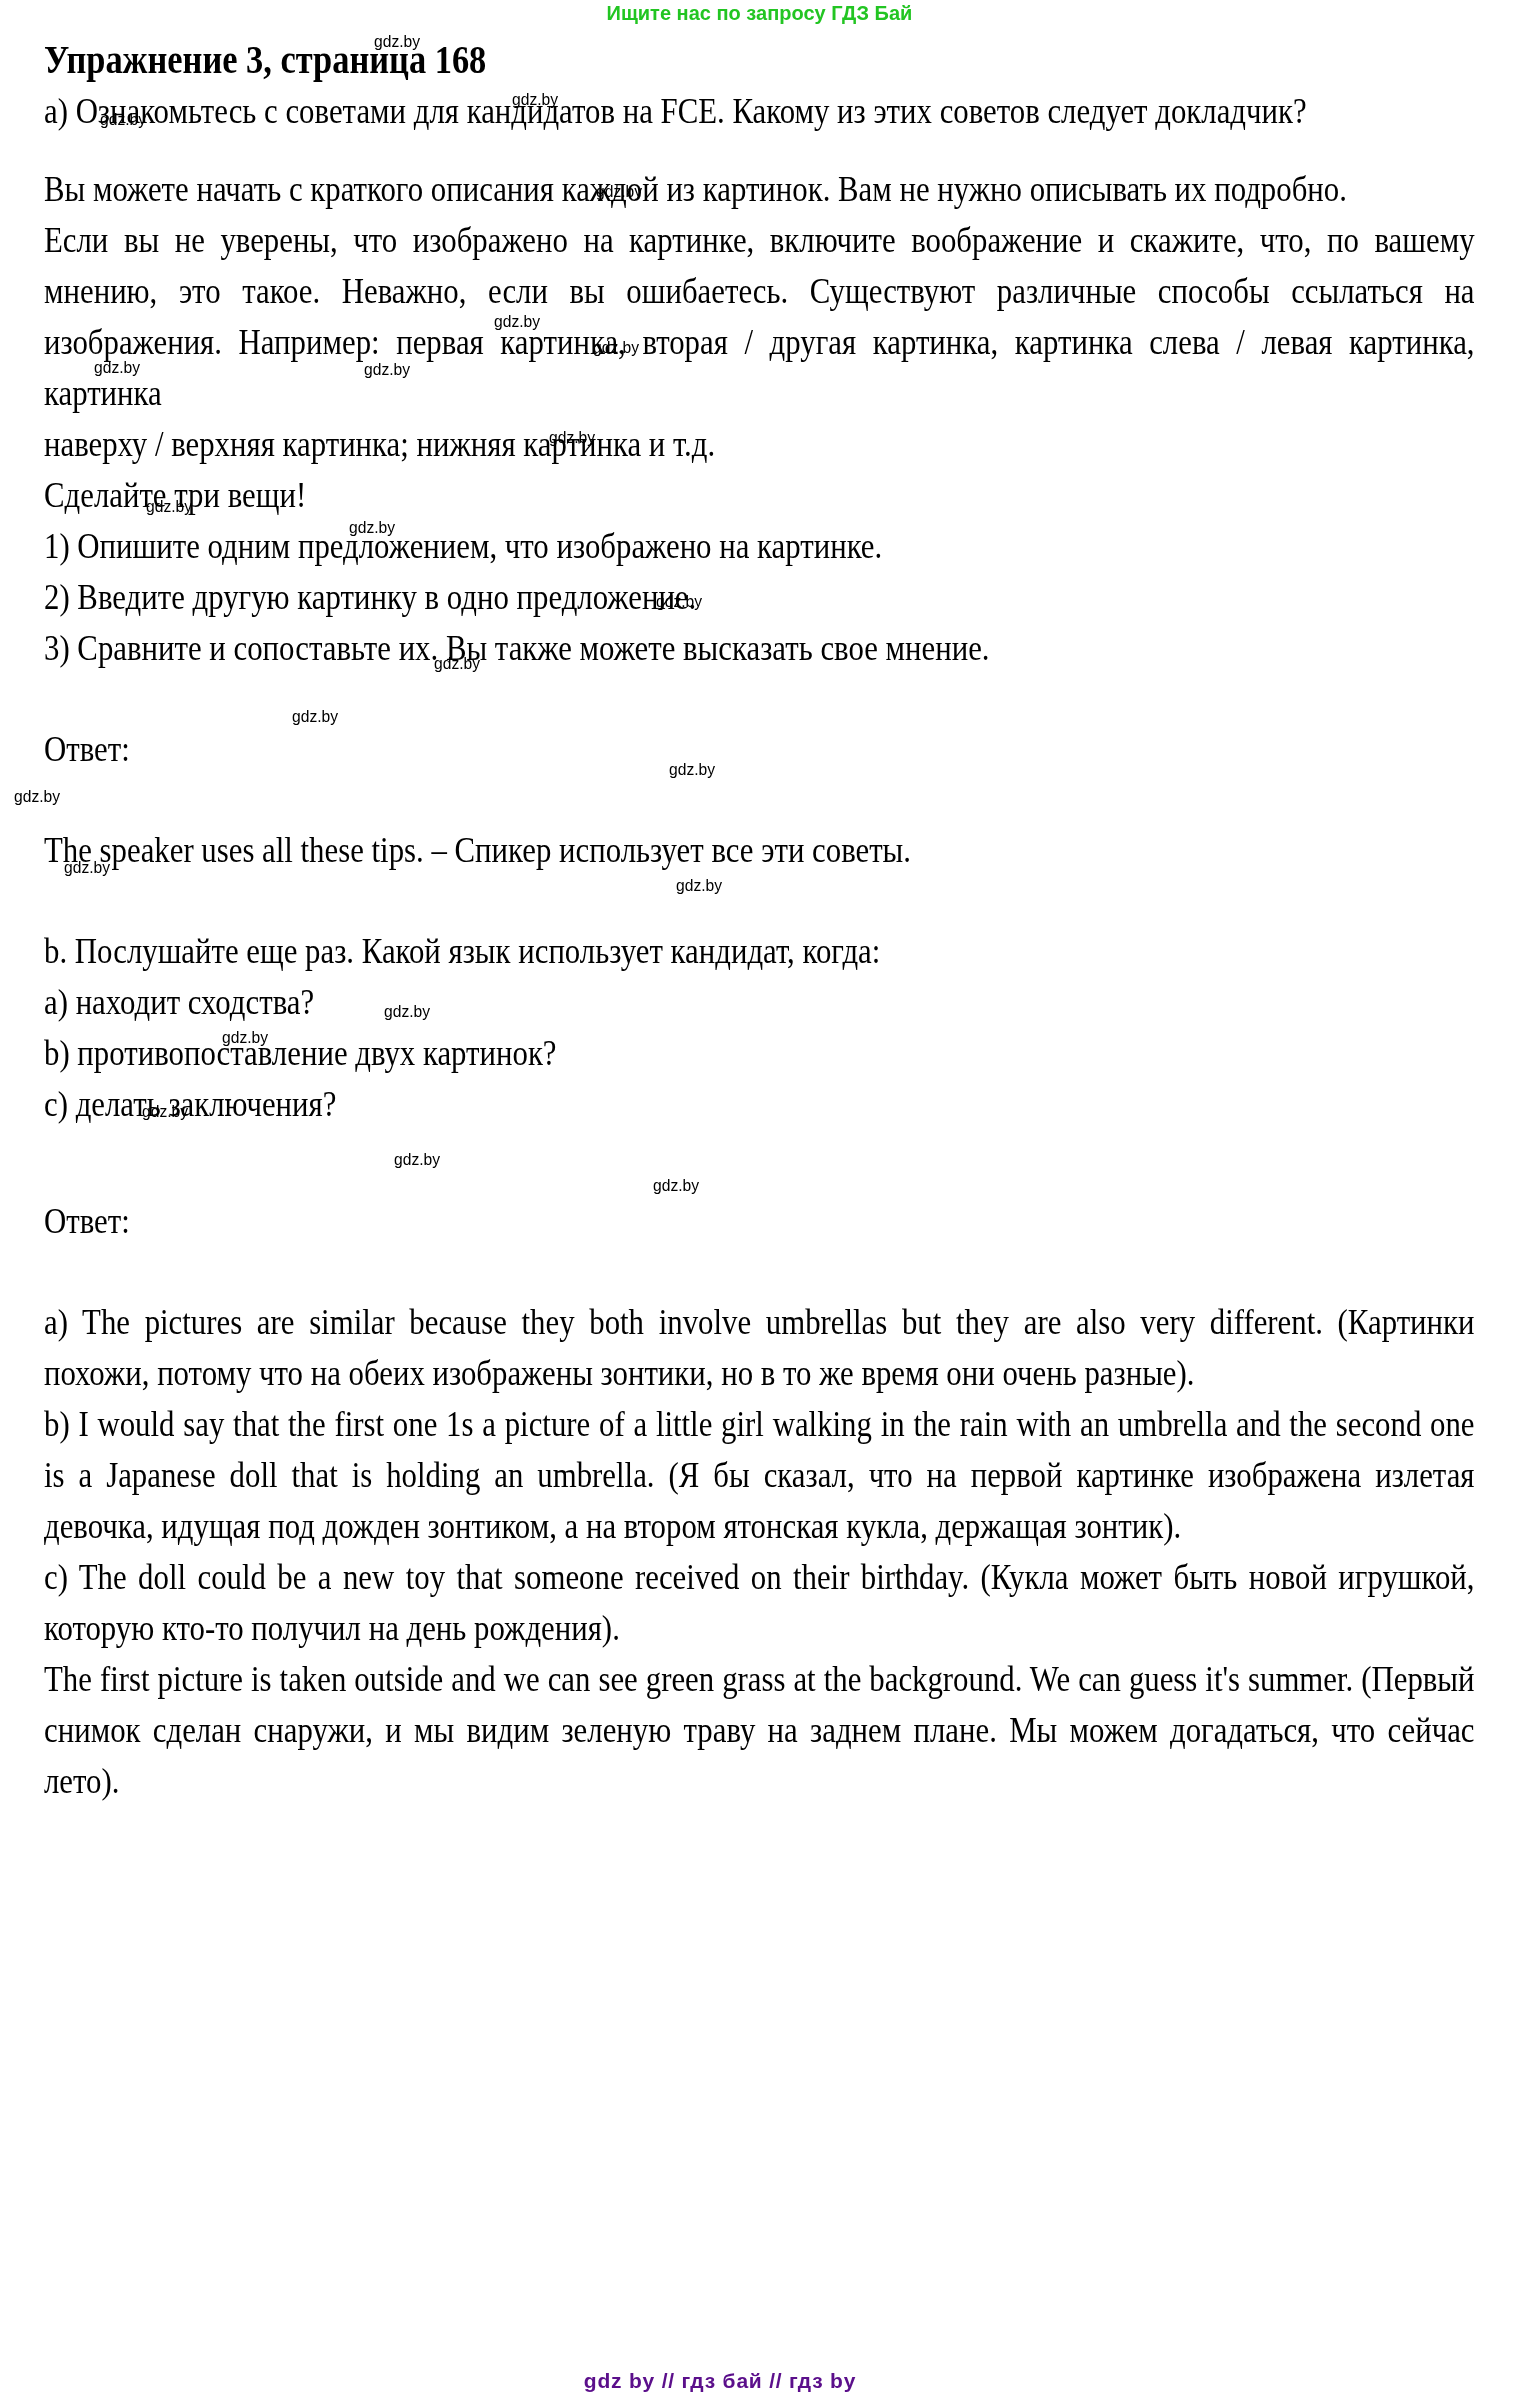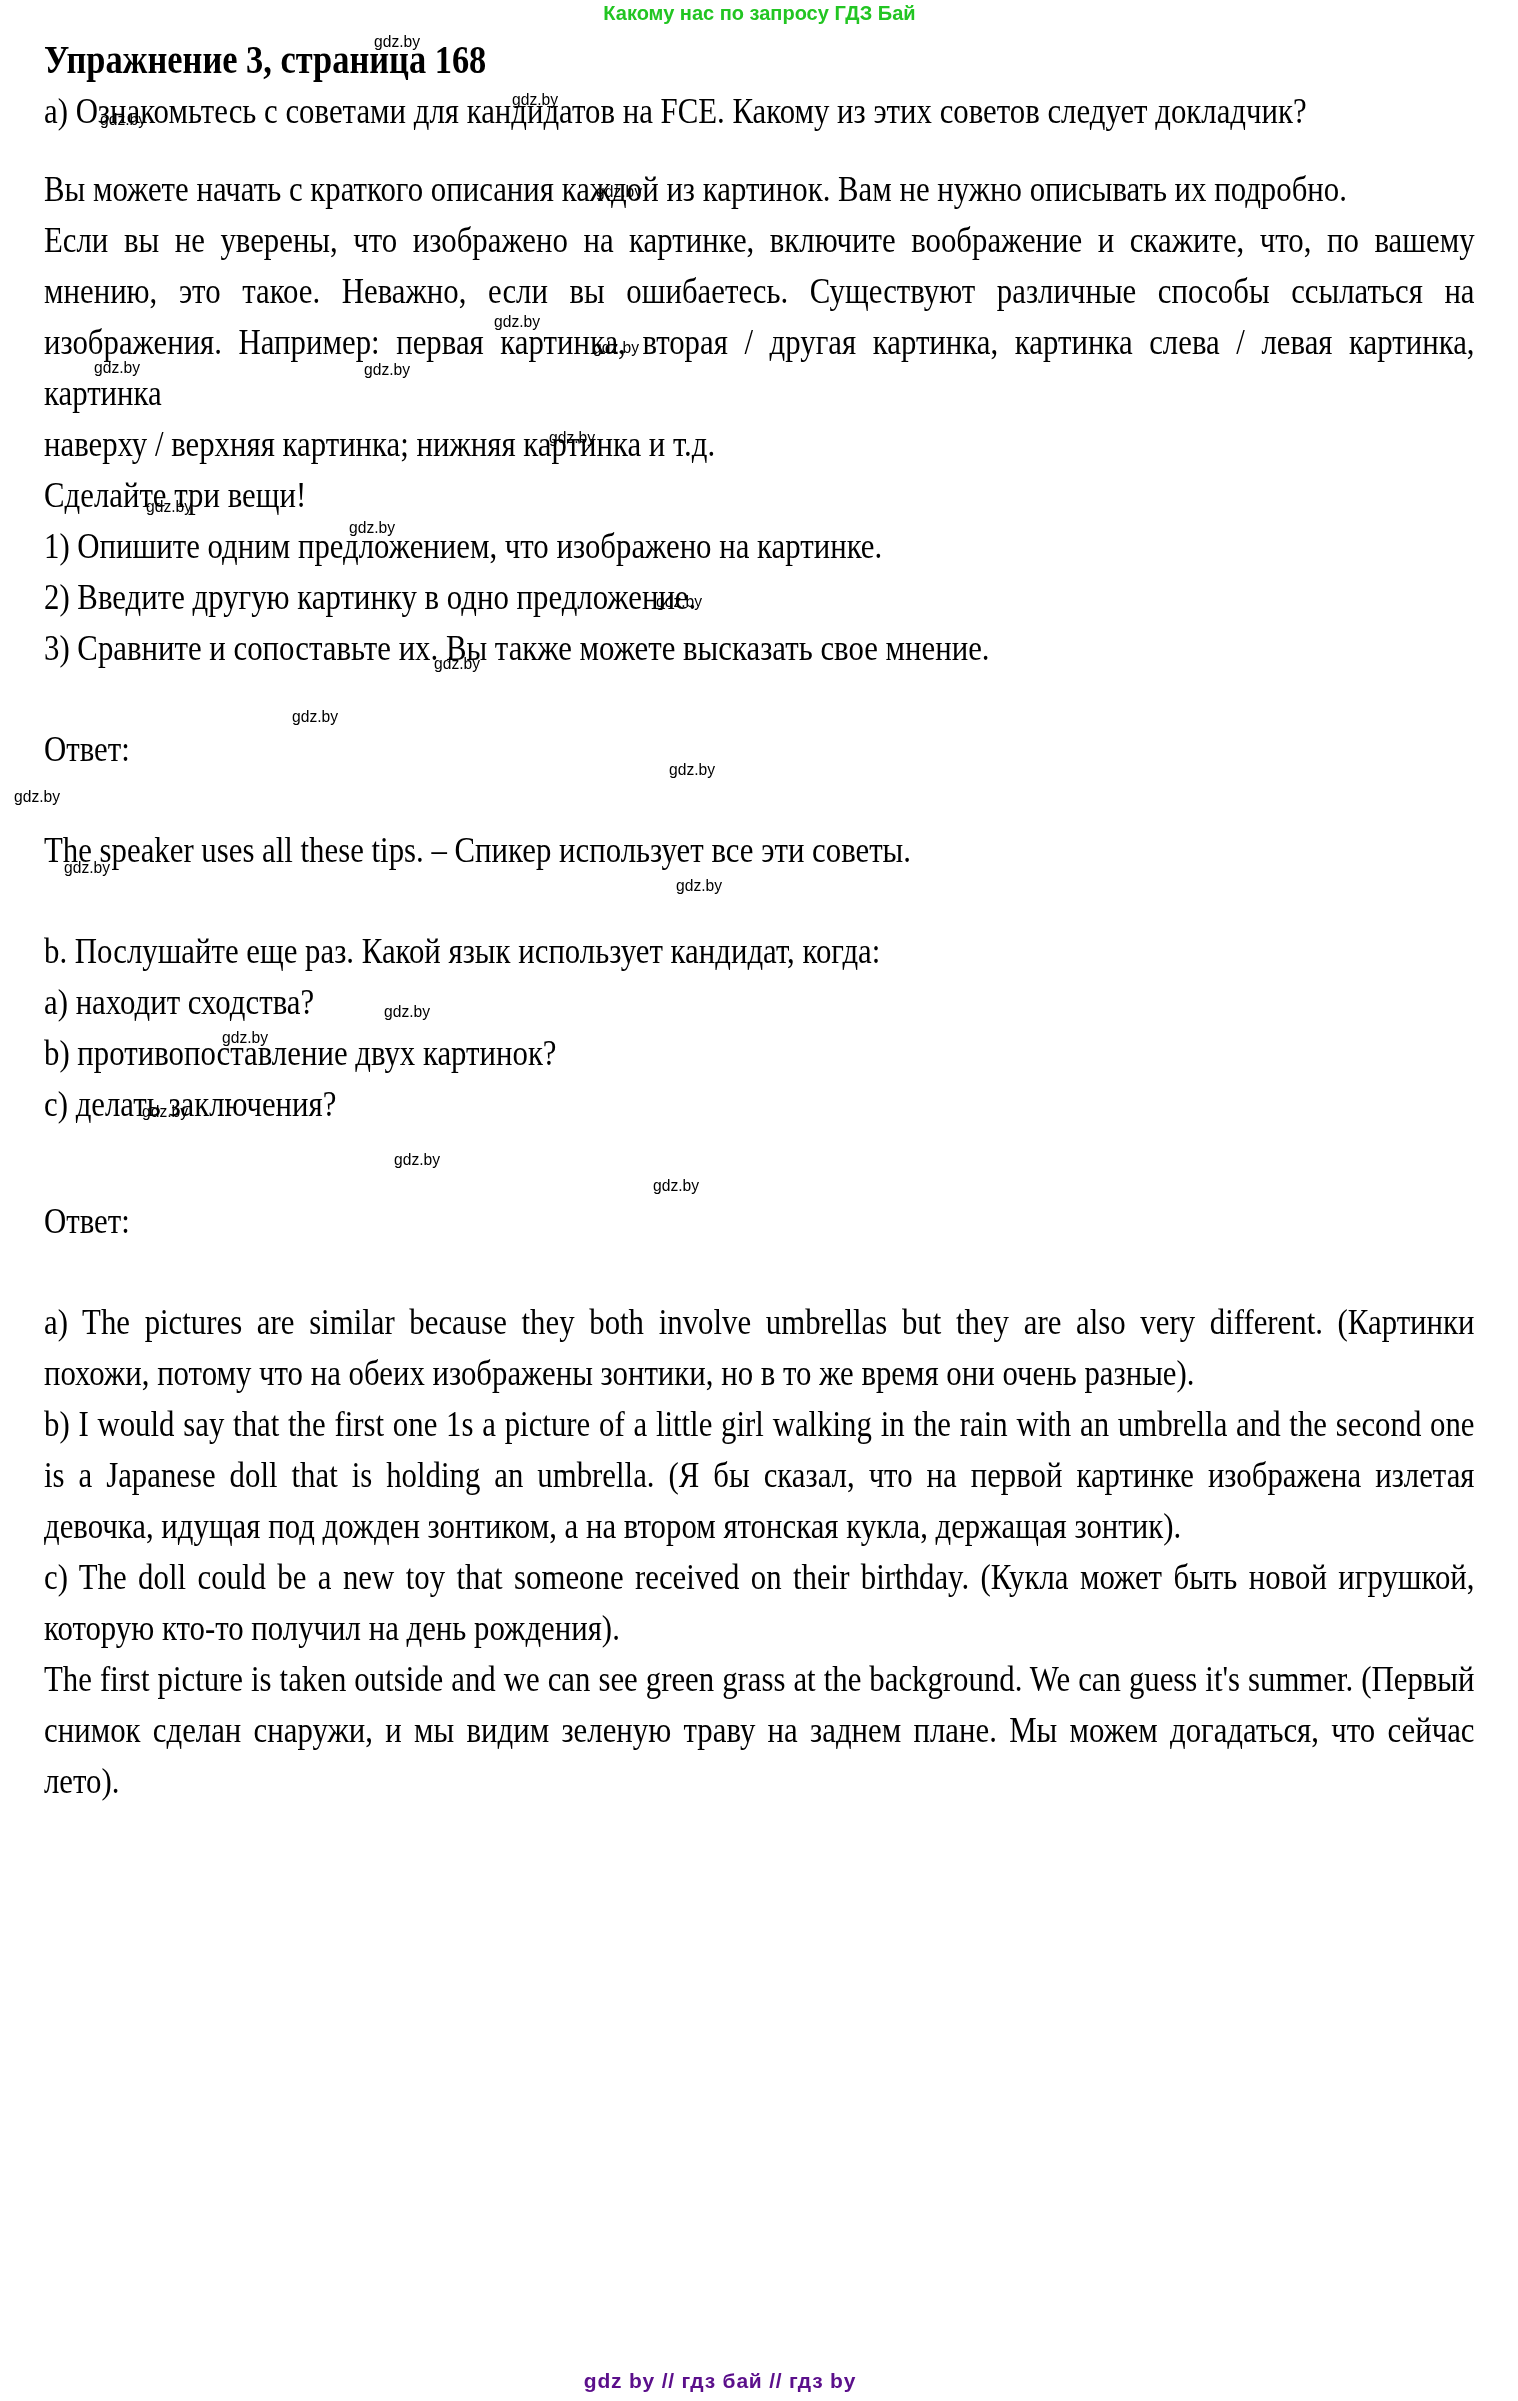--- a/index.html
+++ b/index.html
@@ -88,21 +88,21 @@
     font-family: "Liberation Sans", sans-serif;
     font-weight: bold;
     font-size: 21px;
     color: #5b0f8b;
     letter-spacing: 0.8px;
   }
 </style>
 </head>
 <body>
 
-<div class="promo-bar" style="color: rgb(34, 197, 34);">Какому нас по запросу ГДЗ Бай</div>
+<div class="promo-bar" style="color: rgb(34, 197, 34);">Ищите нас по запросу ГДЗ Бай</div>
 
 <div class="sheet">
 
   <div class="ex-title">Упражнение 3, страница 168</div>
 
   <div class="para">a) Ознакомьтесь с советами для кандидатов на FCE. Какому из этих советов следует докладчик?</div>
 
   <div class="gap-m"></div>
 
   <div class="para">Вы можете начать с краткого описания каждой из картинок. Вам не нужно описывать их подробно.</div>

